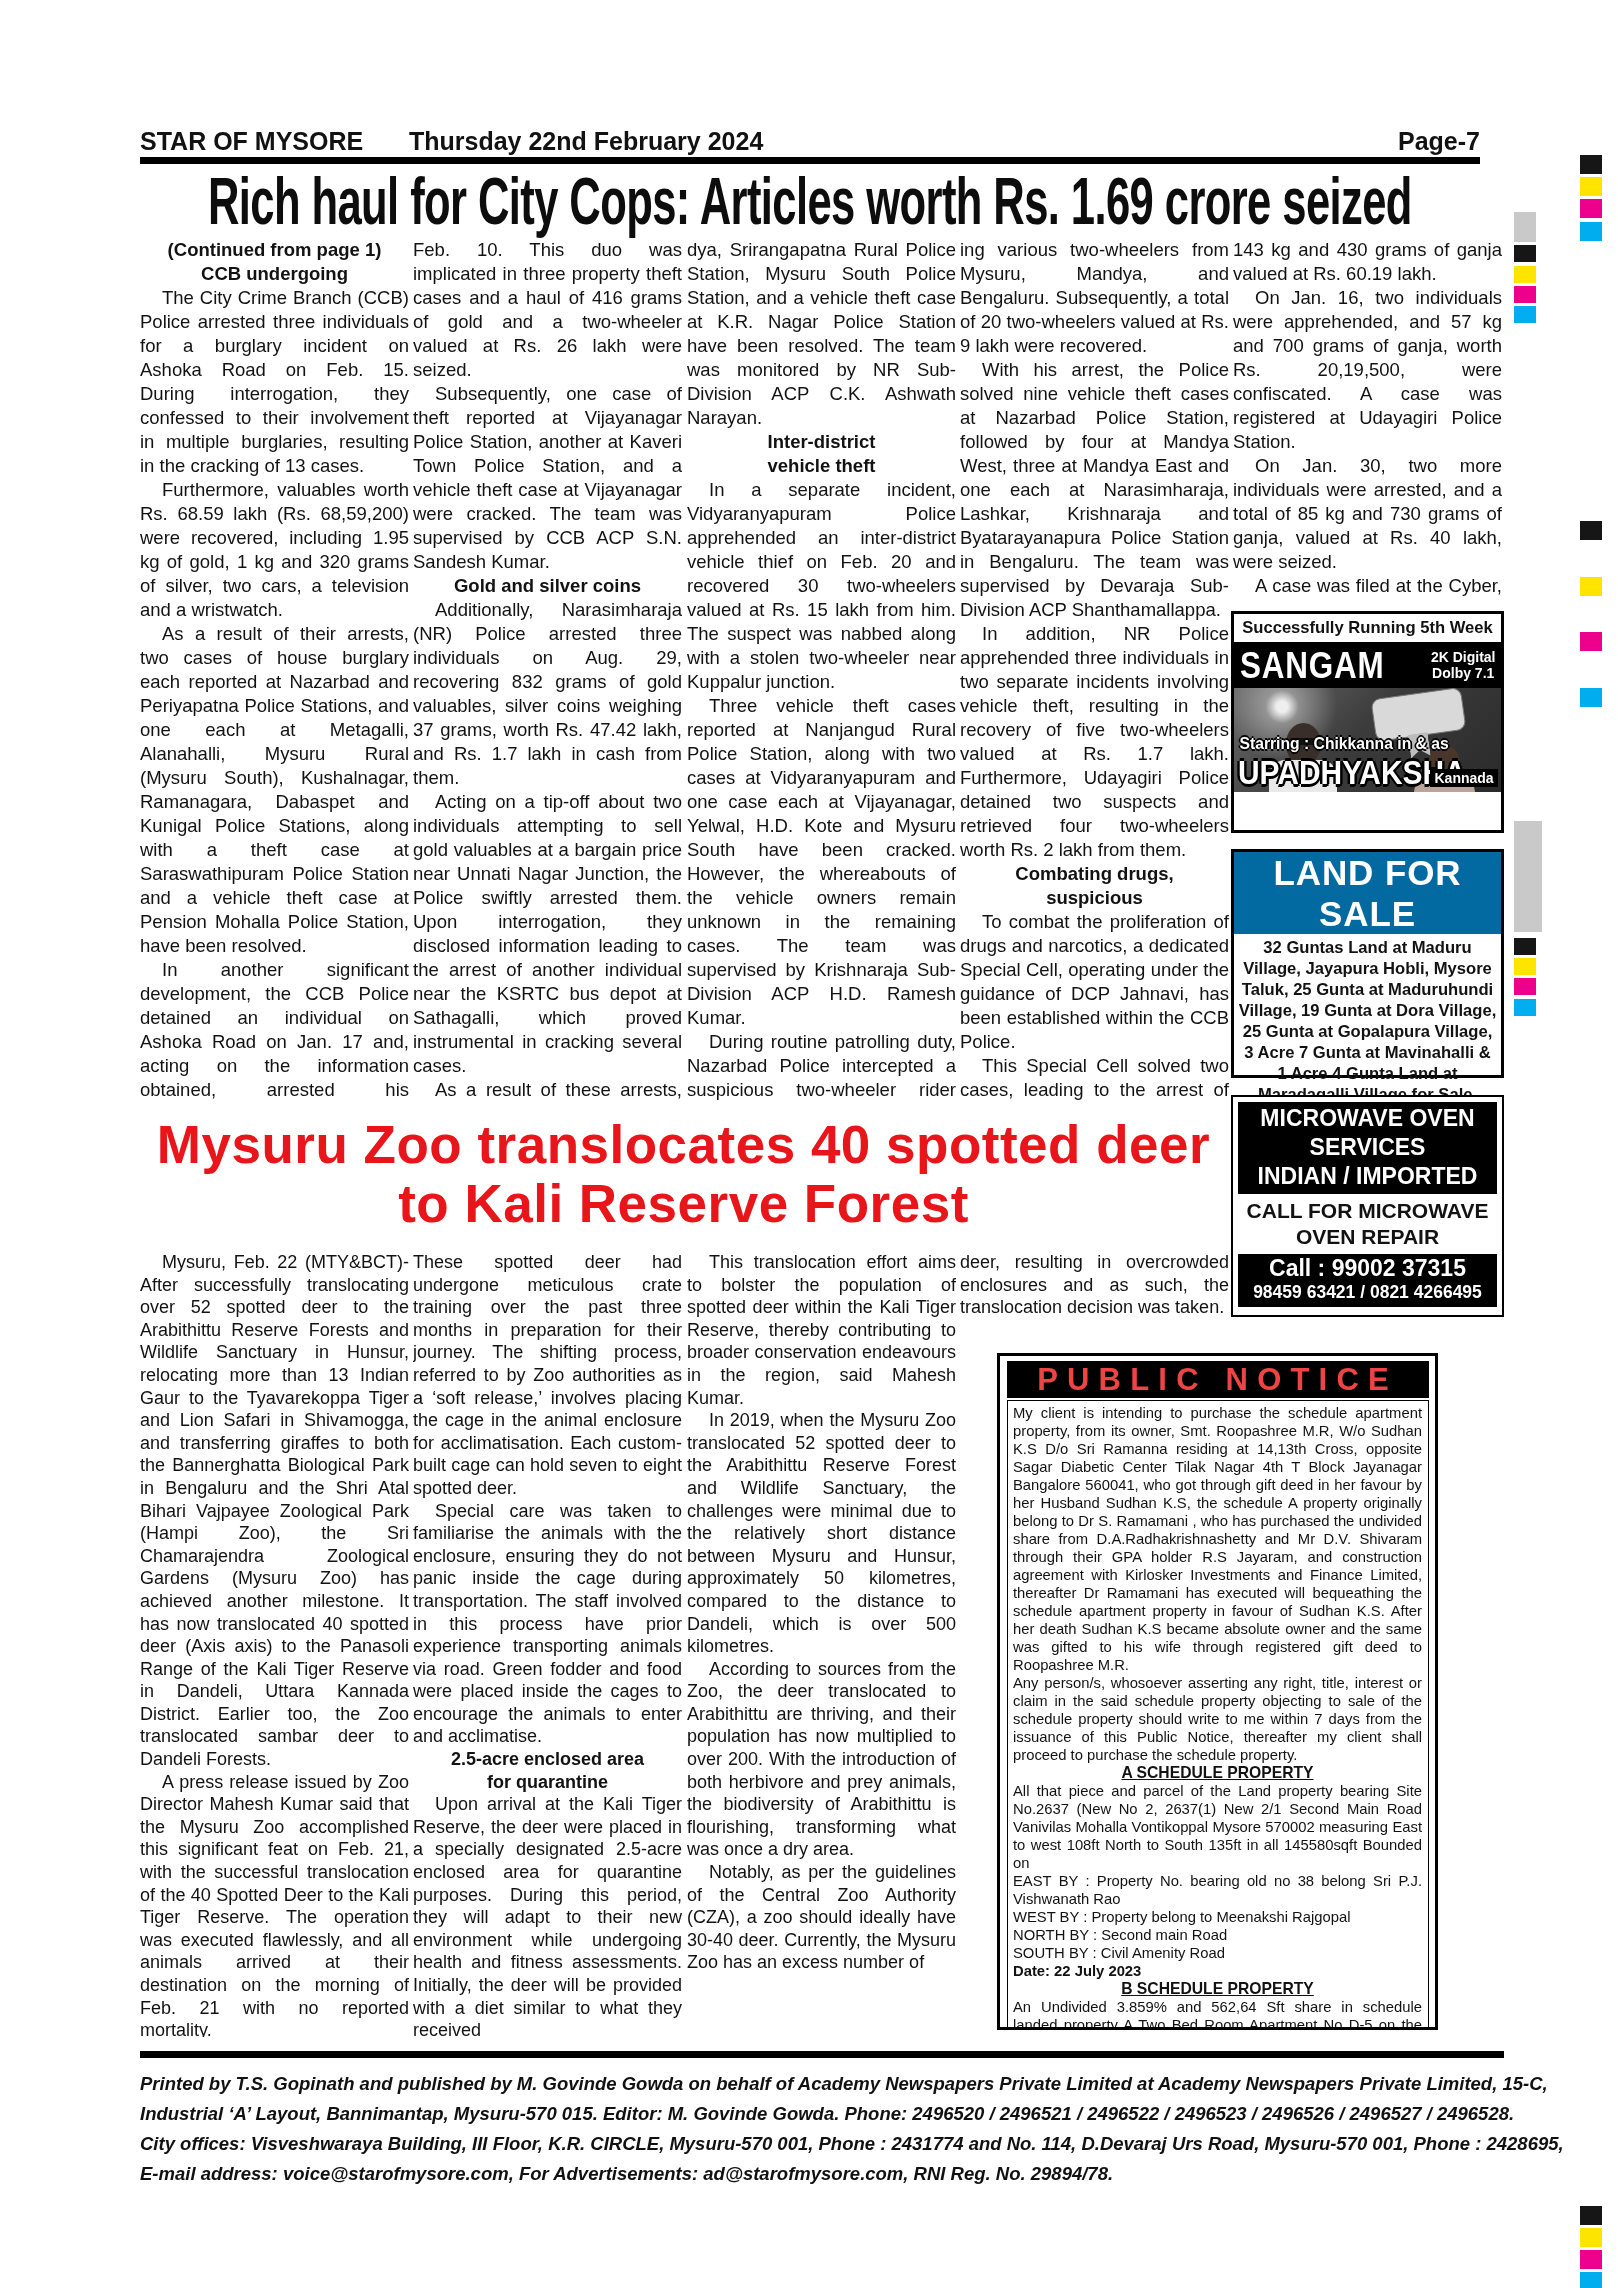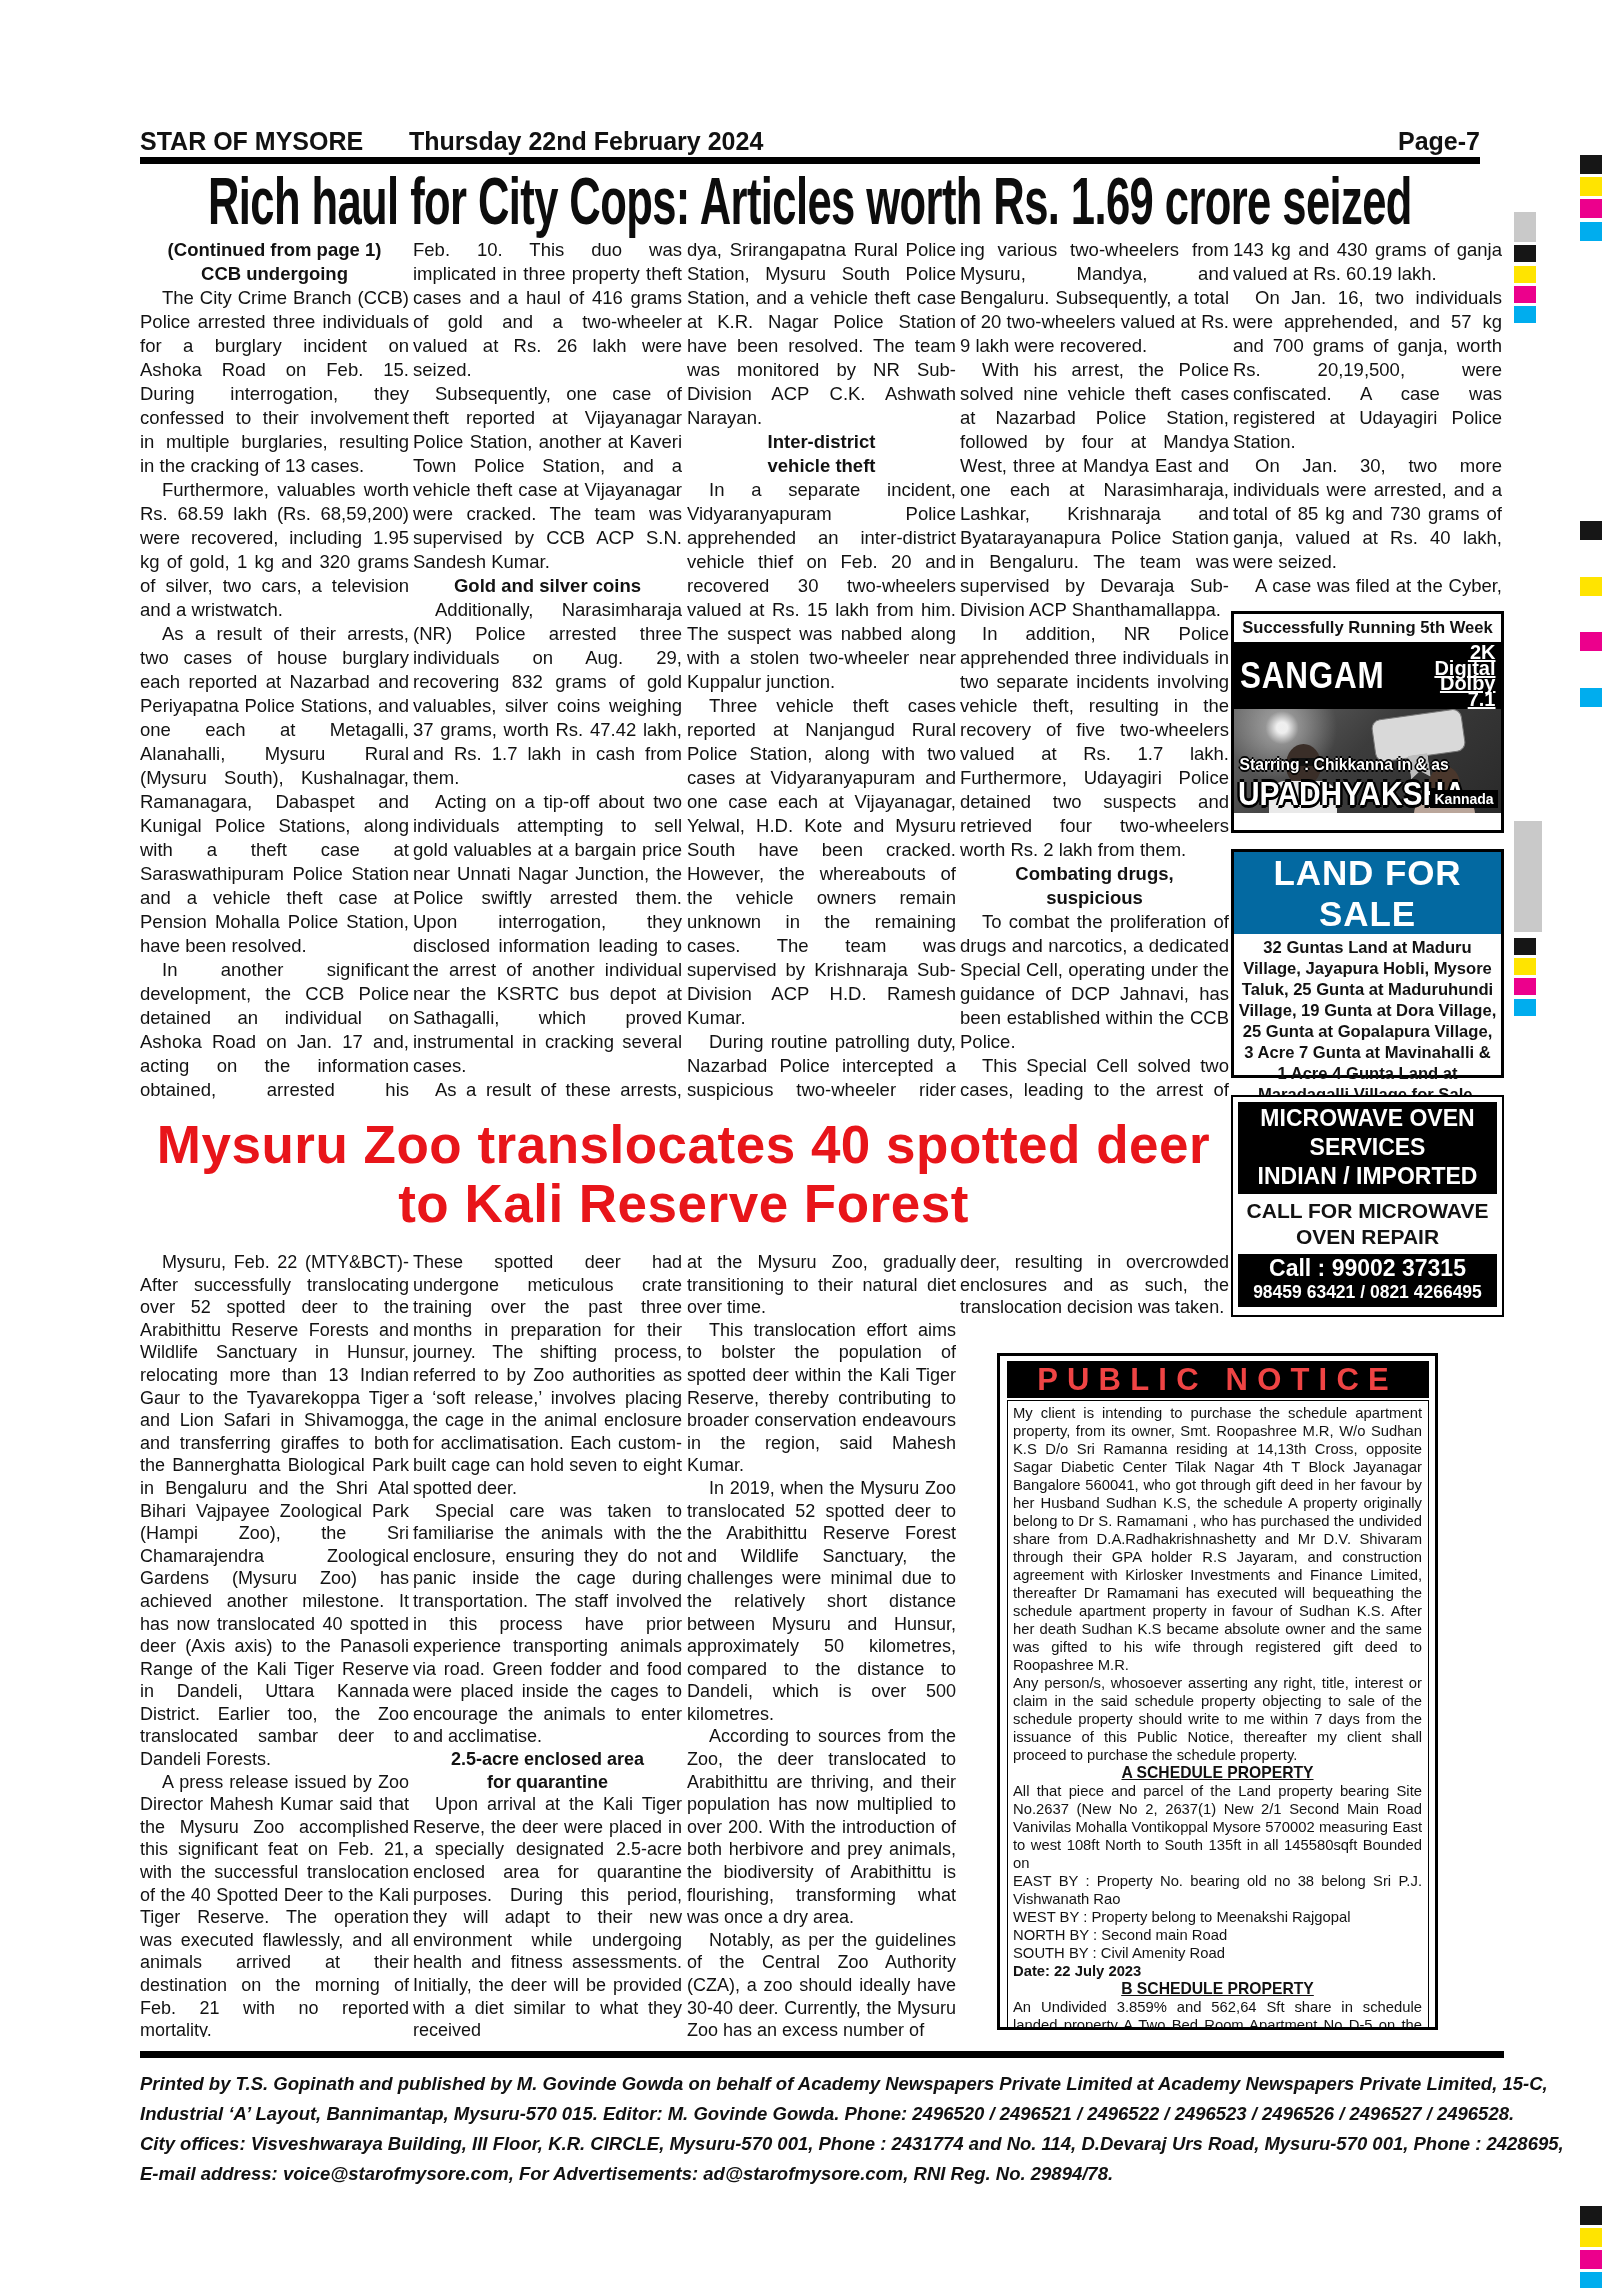--- a/index.html
+++ b/index.html
@@ -31,21 +31,21 @@
   .headline2{
     position:absolute;left:140px;top:1115px;width:1087px;text-align:center;
     color:#e8151a;font-weight:bold;font-size:53px;line-height:59px;letter-spacing:0.5px;
   }
   
   .ad{position:absolute;left:1231px;width:273px;background:#fff;box-sizing:border-box;}
   .ad-sangam{top:611px;height:222px;border:3.7px solid #000;}
   .sg-banner{border-bottom:2.8px solid #000;font-weight:bold;font-size:16.6px;text-align:center;padding:4px 0;}
   .sg-head{background:#000;color:#fff;display:flex;justify-content:space-between;align-items:center;padding:0.9px 5.5px;}
   .sg-name{font-size:37px;font-weight:bold;letter-spacing:0.9px;transform:scaleX(0.85);transform-origin:left center;}
-  .sg-tech{font-size:20px;font-weight:bold;text-align:right;white-space:pre-line;line-height:15.7px;text-decoration:underline;}
+  .sg-tech{font-size:14px;font-weight:bold;text-align:center;white-space:pre-line;line-height:15.7px;}
   .sg-photo{position:relative;height:104px;overflow:hidden;
     background:
       radial-gradient(circle at 18% 18%, rgba(255,255,255,0.9) 0 5.5px, rgba(255,255,255,0.35) 16.6px, rgba(255,255,255,0) 55px),
       linear-gradient(135deg,#6a6a6a 0%,#3c3c3c 45%,#2a2a2a 100%);}
   .sg-man{position:absolute;left:35px;top:35px;width:68px;height:111px;}
   .sg-man .head{position:absolute;left:16.6px;top:0;width:35px;height:41px;border-radius:50% 50% 46% 46%;background:#3a2e28;}
   .sg-man .glass{position:absolute;left:20px;top:14.8px;width:28px;height:7.4px;border-radius:3.7px;background:#111;}
   .sg-man .body{position:absolute;left:0;top:37px;width:68px;height:74px;border-radius:16.6px 16.6px 0 0;background:#e9e9e9;}
   .sg-woman{position:absolute;right:26px;top:57px;width:61px;height:83px;}
   .sg-woman .head{position:absolute;left:14.8px;top:0;width:31px;height:37px;border-radius:50%;background:#4a372c;}
@@ -200,21 +200,20 @@
 
   <div class="col a2" style="left:413px;top:1251px;height:786px;">
     <p class="nofirst">These spotted deer had undergone meticulous crate training over the past three months in preparation for their journey. The shifting process, referred to by Zoo authorities as a ‘soft release,’ involves placing the cage in the animal enclosure for acclimatisation. Each custom-built cage can hold seven to eight spotted deer.</p>
     <p>Special care was taken to familiarise the animals with the enclosure, ensuring they do not panic inside the cage during transportation. The staff involved in this process have prior experience transporting animals via road. Green fodder and food were placed inside the cages to encourage the animals to enter and acclimatise.</p>
     <p class="sub">2.5-acre enclosed area
 for quarantine</p>
     <p>Upon arrival at the Kali Tiger Reserve, the deer were placed in a specially designated 2.5-acre enclosed area for quarantine purposes. During this period, they will adapt to their new environment while undergoing health and fitness assessments. Initially, the deer will be provided with a diet similar to what they received</p>
   </div>
 
   <div class="col a2" style="left:687px;top:1251px;height:786px;">
-    <p class="nofirst">at the Mysuru Zoo, gradually transitioning to their natural diet over time.</p>
     <p>This translocation effort aims to bolster the population of spotted deer within the Kali Tiger Reserve, thereby contributing to broader conservation endeavours in the region, said Mahesh Kumar.</p>
     <p>In 2019, when the Mysuru Zoo translocated 52 spotted deer to the Arabithittu Reserve Forest and Wildlife Sanctuary, the challenges were minimal due to the relatively short distance between Mysuru and Hunsur, approximately 50 kilometres, compared to the distance to Dandeli, which is over 500 kilometres.</p>
     <p>According to sources from the Zoo, the deer translocated to Arabithittu are thriving, and their population has now multiplied to over 200. With the introduction of both herbivore and prey animals, the biodiversity of Arabithittu is flourishing, transforming what was once a dry area.</p>
     <p>Notably, as per the guidelines of the Central Zoo Authority (CZA), a zoo should ideally have 30-40 deer. Currently, the Mysuru Zoo has an excess number of</p>
   </div>
 
   <div class="col a2" style="left:960px;top:1251px;height:92px;">
     <p class="nofirst">deer, resulting in overcrowded enclosures and as such, the translocation decision was taken.</p>
   </div>
 

